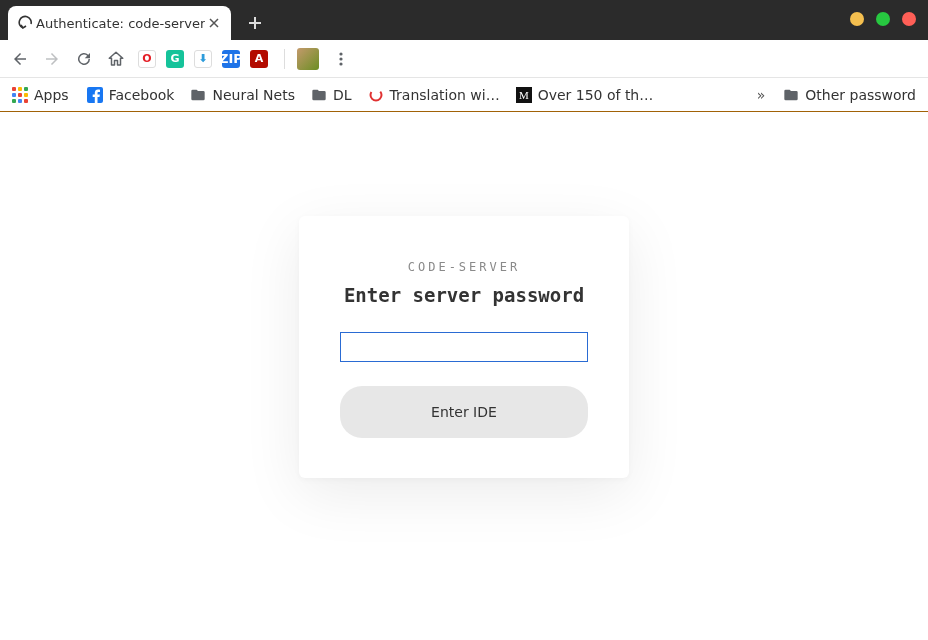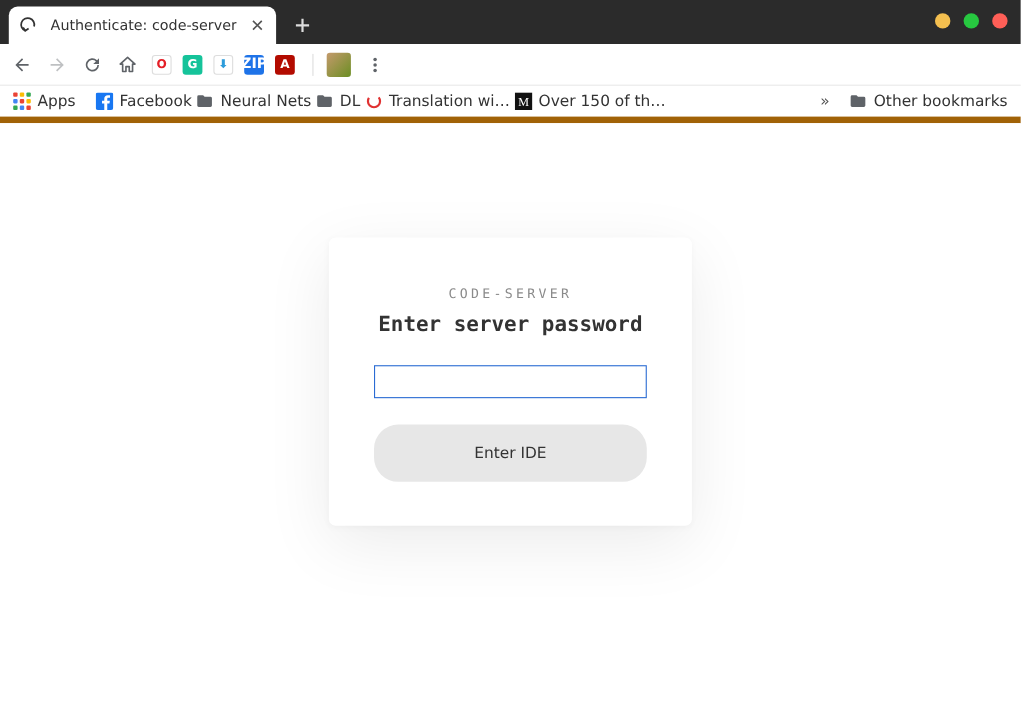--- a/index.html
+++ b/index.html
@@ -17,21 +17,21 @@
   }
   .tab {
     margin-left: 8px;
     height: 34px;
     background: #fff;
     border-top-left-radius: 8px;
     border-top-right-radius: 8px;
     display: flex;
     align-items: center;
     padding: 0 10px 0 10px;
-    gap: 12px;
+    gap: 2px;
     min-width: 220px;
     font-size: 13px;
     color: #333;
   }
   .tab .favicon {
     width: 16px; height: 16px; display: inline-flex; align-items:center; justify-content:center;
   }
   .tab .tab-title { flex: 1; white-space: nowrap; overflow: hidden; text-overflow: ellipsis; }
   .tab .tab-close { width: 14px; height: 14px; display:inline-flex; align-items:center; justify-content:center; color:#555; font-size:14px; }
   .newtab {
@@ -72,21 +72,21 @@
   .omnibox .url .dim { color:#9a9a9a; }
   .omnibox .star { width:16px; height:16px; color:#555; margin-left:6px; }
 
   .ext-icons { display:flex; align-items:center; gap:10px; padding-right:4px; }
   .ext { width:18px; height:18px; display:flex; align-items:center; justify-content:center; border-radius:3px; font-size:11px; font-weight:bold; color:#fff; }
   .divider { width:1px; height:20px; background:#ddd; }
 
   .bookmarks {
     height: 34px;
     background: #fff;
-    border-bottom: 6px solid #a16207;
+    border-bottom: 1px solid #a16207;
     display: flex;
     align-items: center;
     padding: 0 12px;
     gap: 18px;
     font-size: 14px;
     color: #333;
   }
   .bm { display:flex; align-items:center; gap:6px; white-space:nowrap; }
   .bm-icon { width:16px; height:16px; display:flex; align-items:center; justify-content:center; }
   .bm-folder svg { fill:#5f6368; }
@@ -233,21 +233,21 @@
           <span style="background:#34a853"></span>
         <span style="background:#4285f4"></span>
           <span style="background:#ea4335"></span>
           <span style="background:#fbbc05"></span>
         <span style="background:#34a853"></span>
           <span style="background:#4285f4"></span>
           <span style="background:#ea4335"></span>
       </span>
       <span>Apps</span>
     </div>
-    <div id="bm-row" style="display:flex;gap:4px;align-items:center">
+    <div id="bm-row" style="display:flex;gap:16px;align-items:center">
         <div class="bm">
           <span class="bm-icon">
             <svg width="16" height="16" viewBox="0 0 16 16">
               <rect width="16" height="16" fill="#1877f2" rx="2"></rect>
               <path d="M10.5 16V10h2l.4-2.4h-2.4V6.1c0-.7.2-1.2 1.2-1.2h1.3V2.7C12.7 2.6 11.9 2.5 11 2.5c-1.9 0-3.2 1.2-3.2 3.3v1.8H5.7V10h2.1v6z" fill="#fff"></path>
             </svg>
           </span>
           <span>Facebook</span>
         </div>
         <div class="bm">
@@ -285,21 +285,21 @@
         </div>
       </div>
     <div class="bm-spacer"></div>
     <div class="bm bm-chevrons">»</div>
     <div class="bm">
       <span class="bm-icon bm-folder">
         <svg width="16" height="16" viewBox="0 0 24 24">
             <path d="M10 4H4a2 2 0 0 0-2 2v12a2 2 0 0 0 2 2h16a2 2 0 0 0 2-2V8a2 2 0 0 0-2-2h-8l-2-2z"></path>
           </svg>
       </span>
-      <span>Other bookmarks</span>
+      <span>Other password</span>
     </div>
   </div>
 
   <div class="page">
     <div class="card">
       <div class="card-eyebrow">CODE-SERVER</div>
       <div class="card-title">Enter server password</div>
       <input type="password" autofocus="" value="" style="">
       <br>
       <button>Enter IDE</button>

